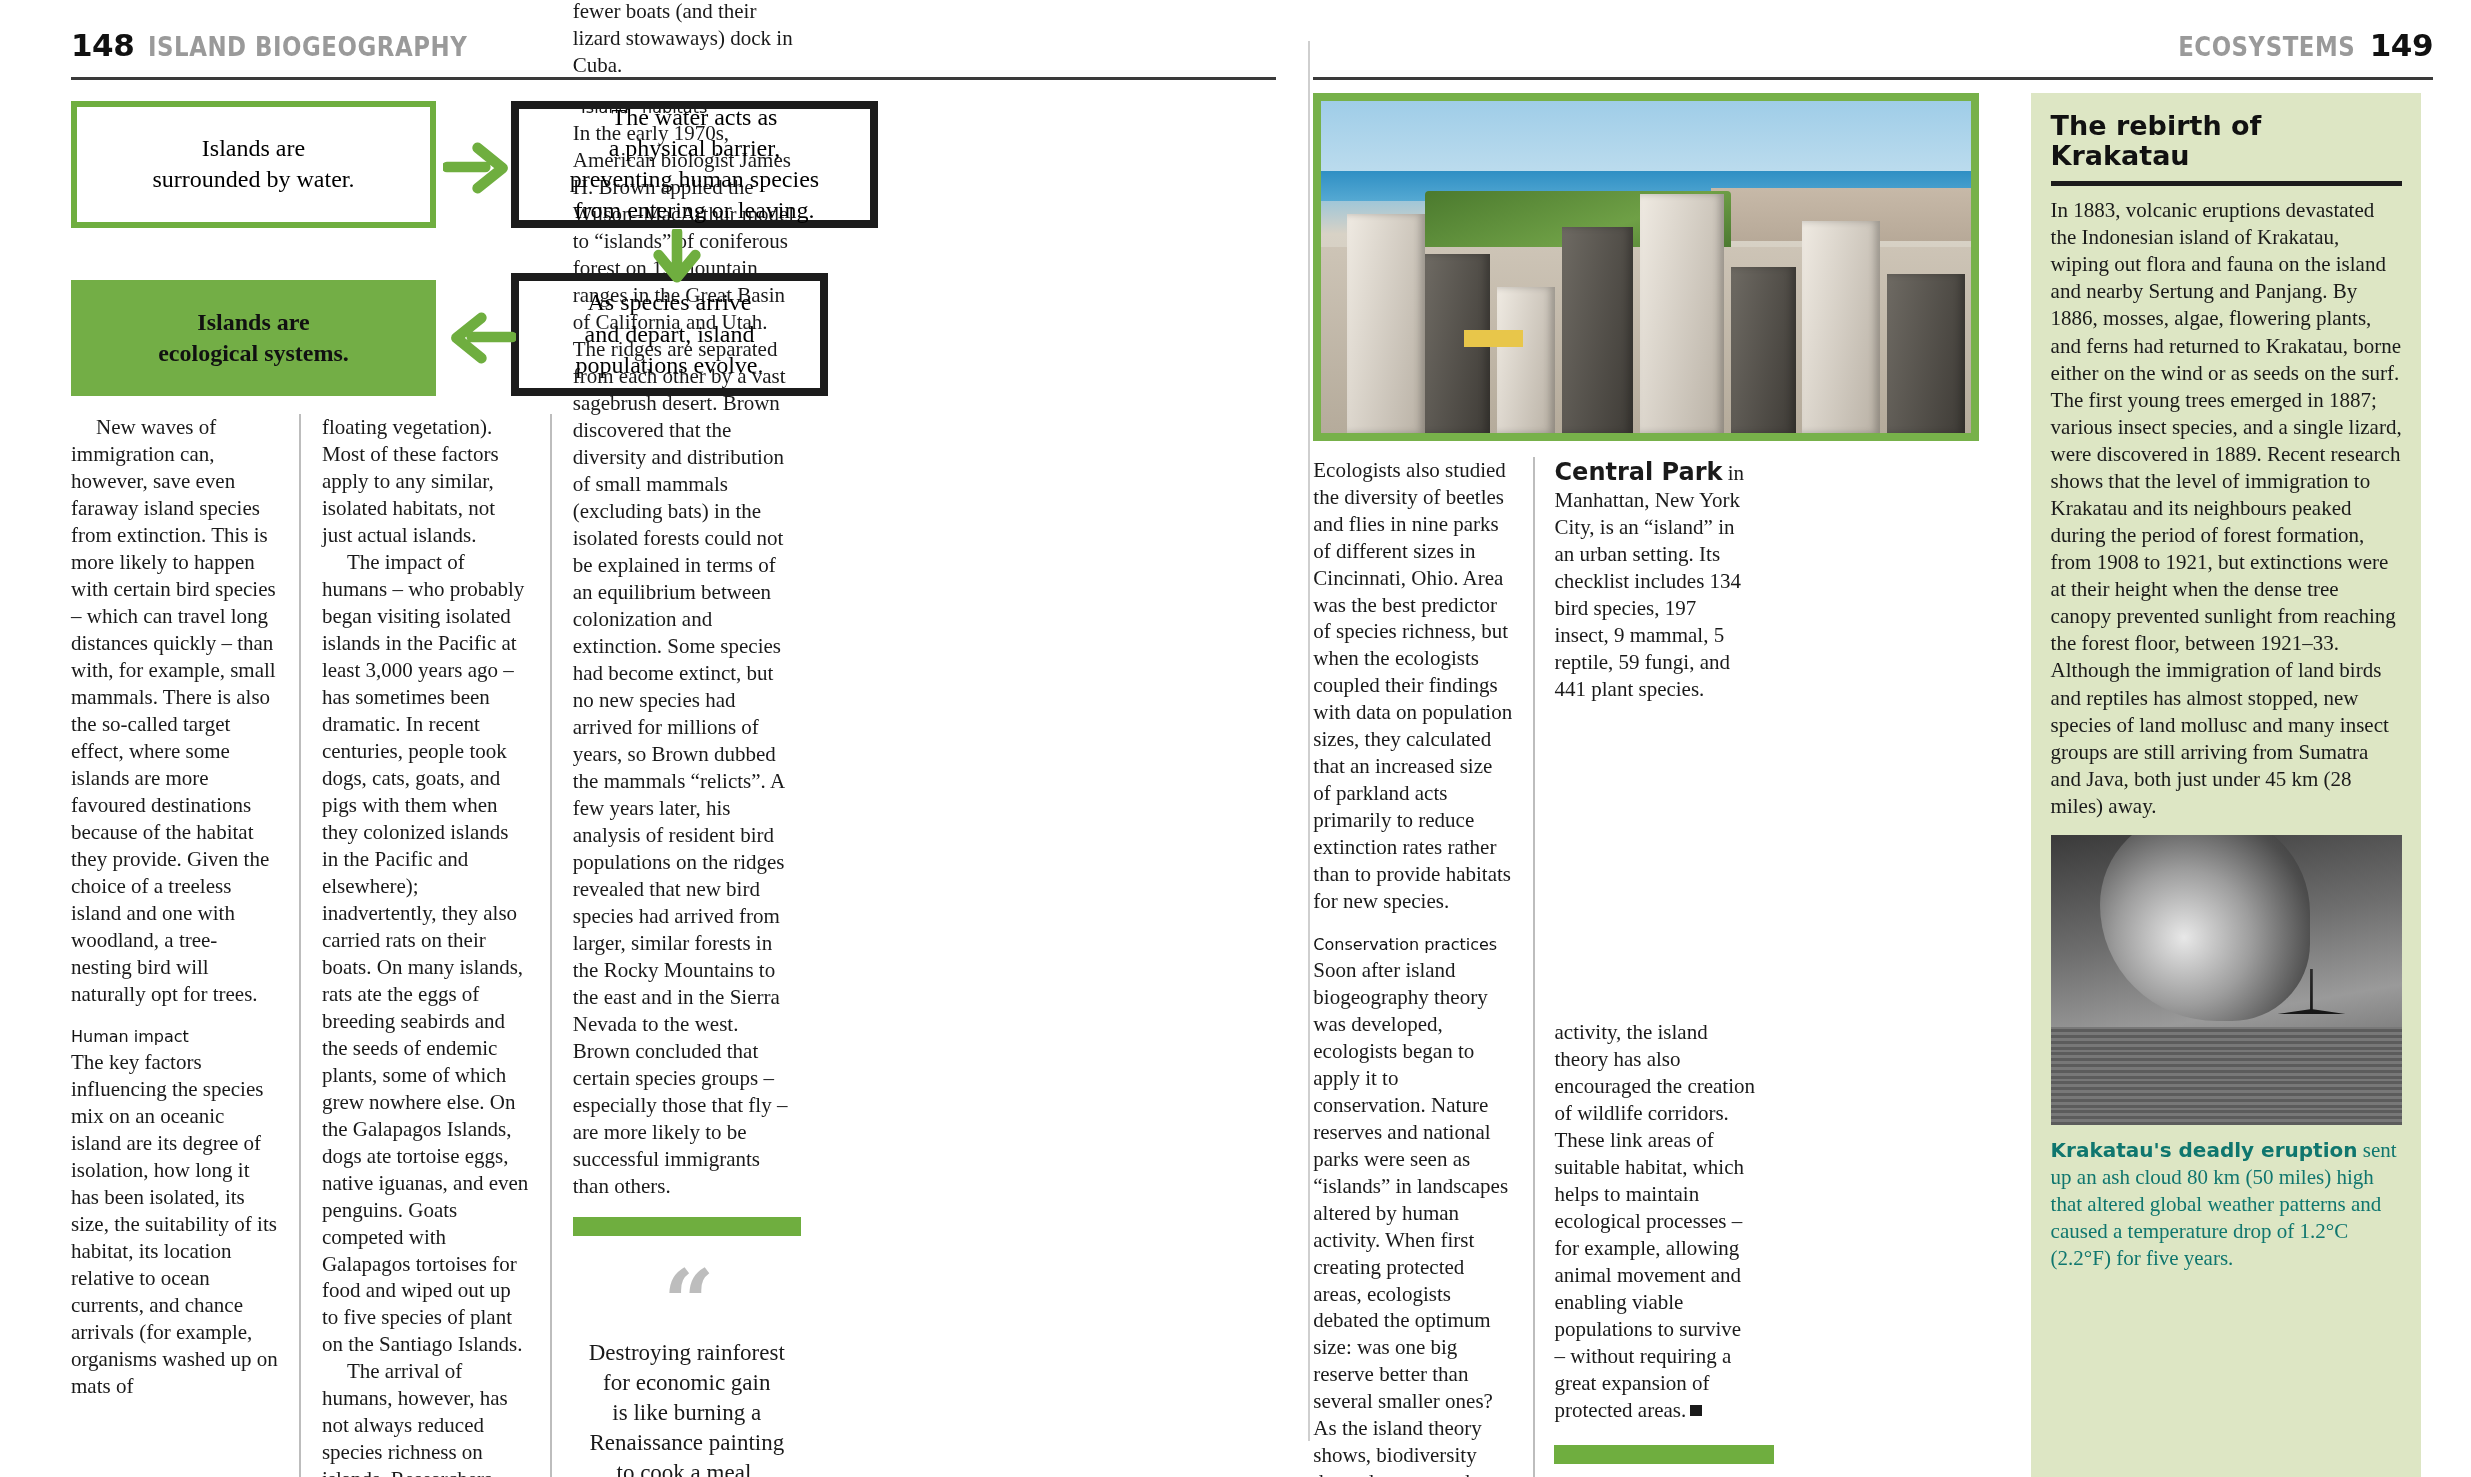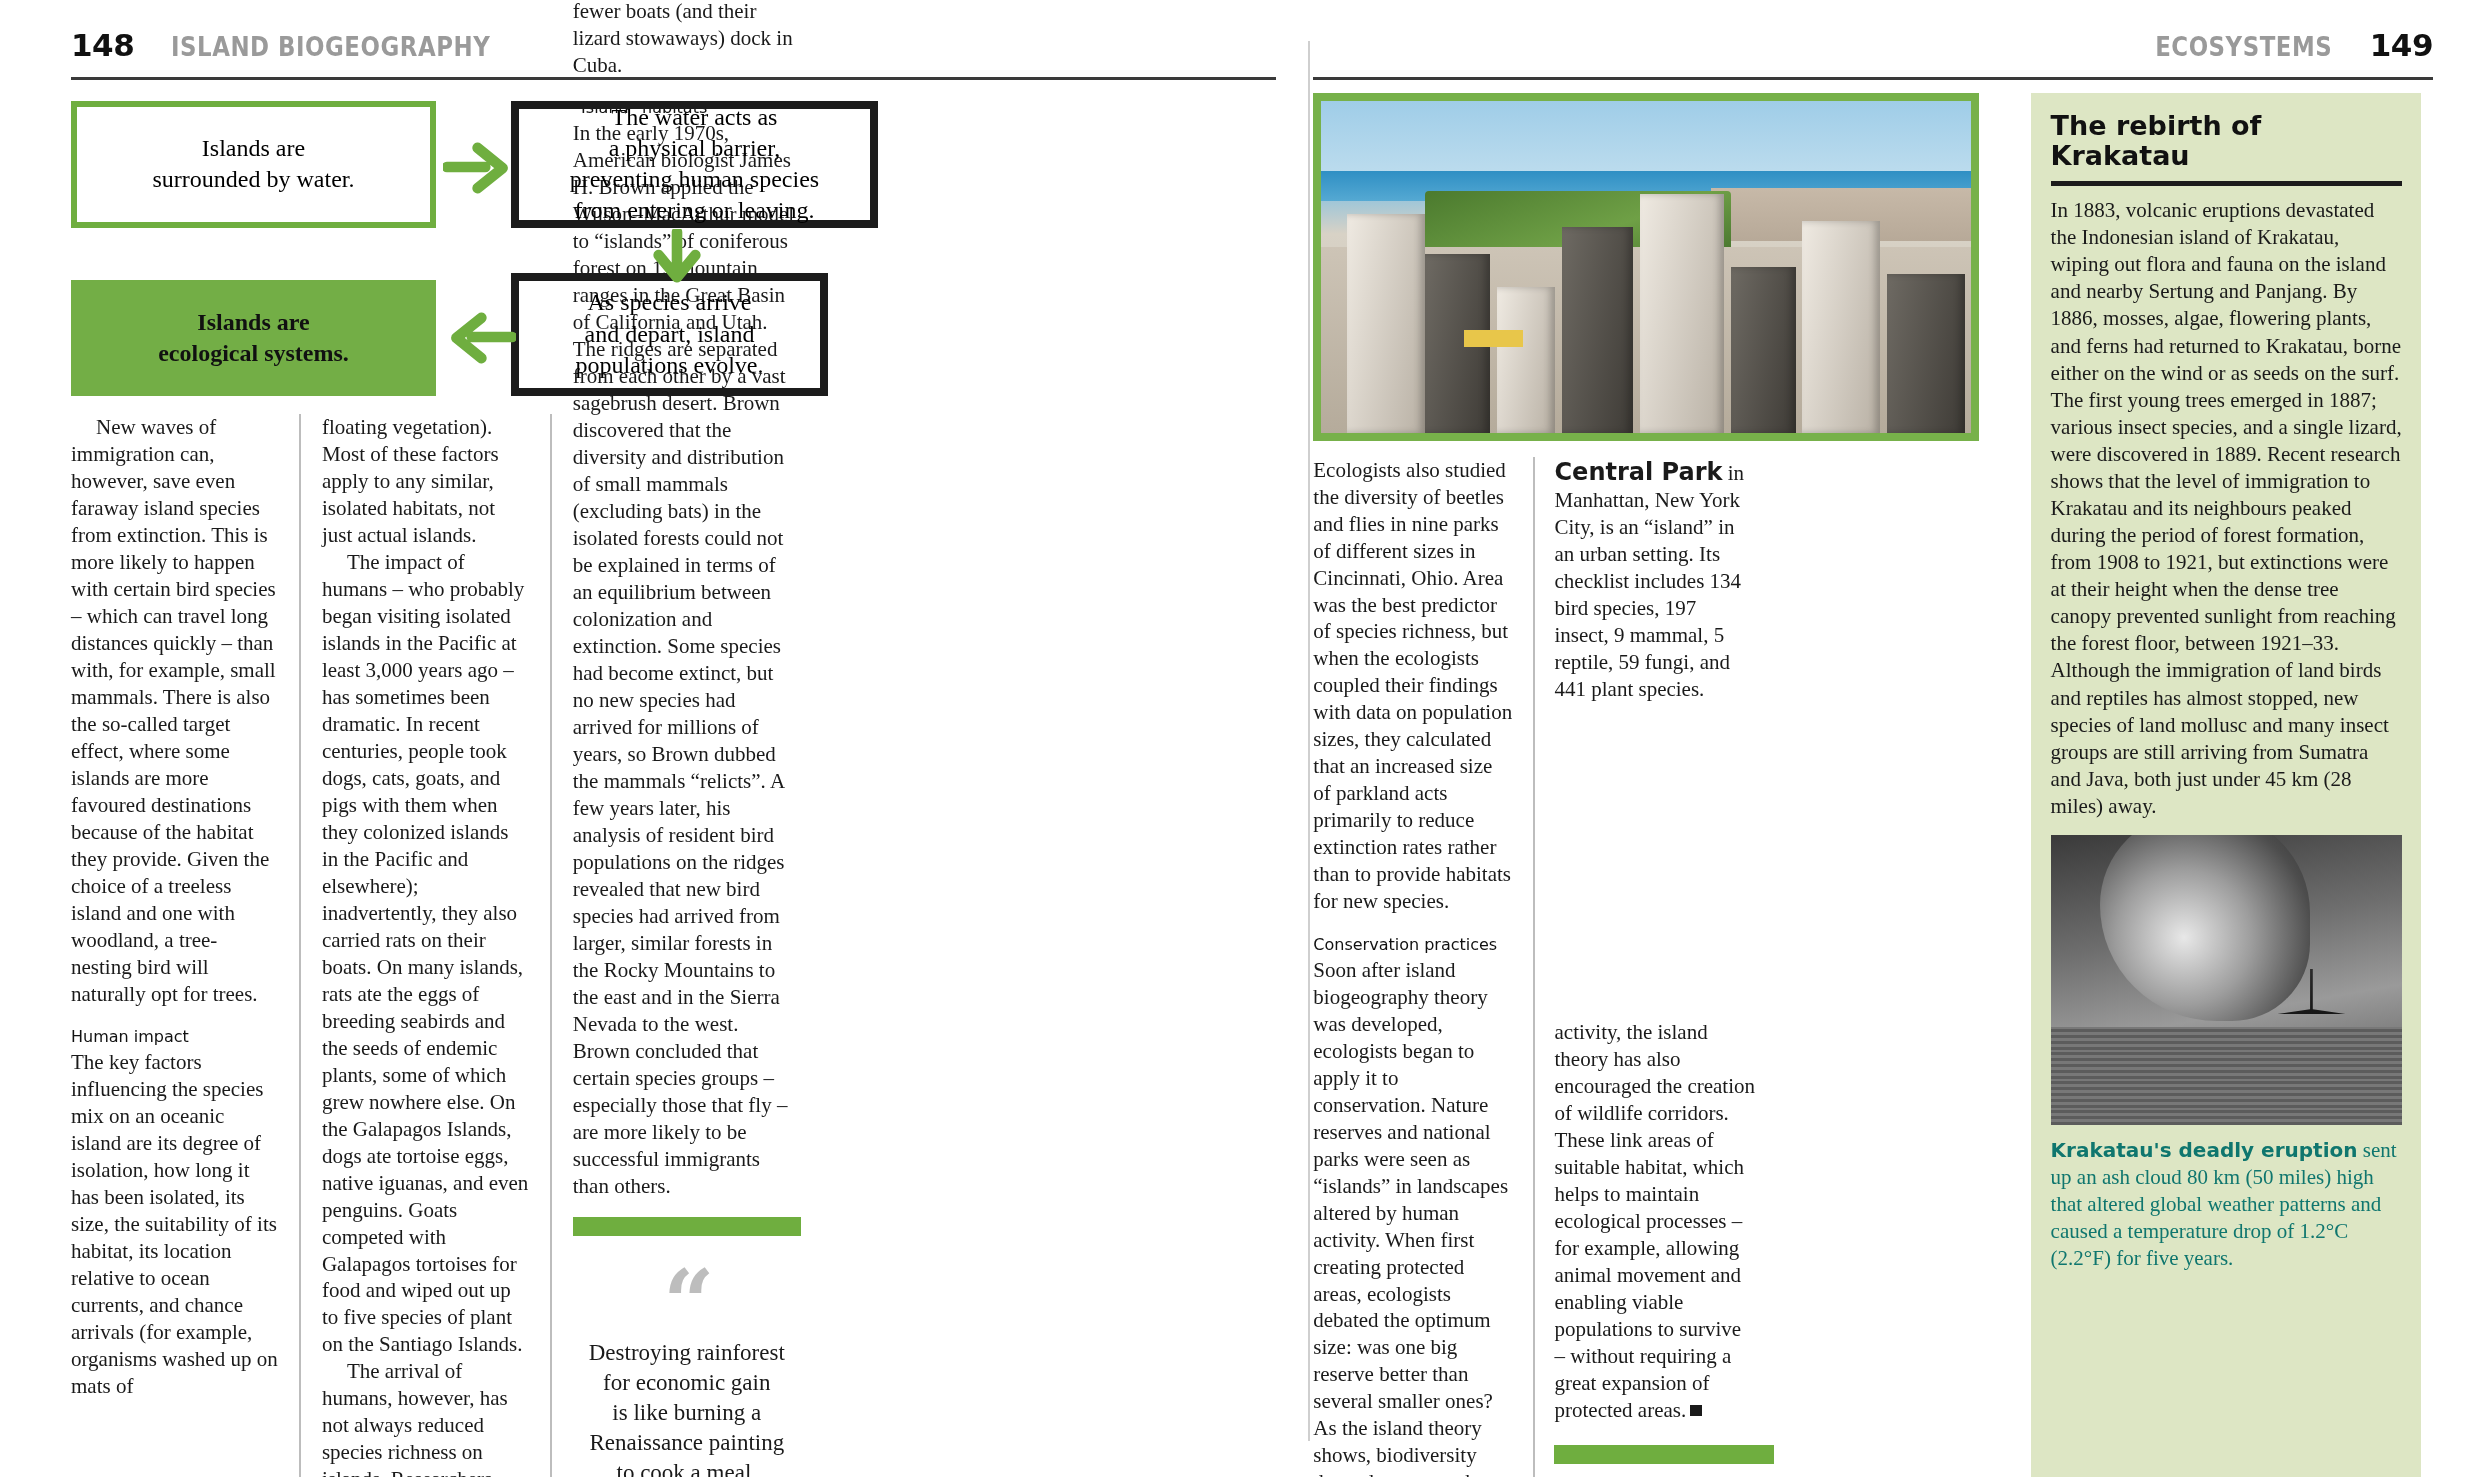--- a/index.html
+++ b/index.html
@@ -10,21 +10,21 @@
     overflow: hidden;
   }
   .spread { position: relative; width: 2472px; height: 1477px; display: flex; }
 
   
   .page { position: relative; height: 1477px; }
   .page-left  { width: 1294px; padding: 27px 0 0 71px; }
   .page-right { width: 1178px; padding: 27px 39px 0 19.3px; }
 
   
-  .head-row { display: flex; align-items: baseline; gap: 37px; height: 44px; }
+  .head-row { display: flex; align-items: baseline; gap: 14px; height: 44px; }
   .head-row.right { justify-content: flex-end; }
   .folio {
     font-family: "DejaVu Sans", sans-serif;
     font-weight: bold; font-size: 31px; color: #111;
     letter-spacing: -0.5px;
   }
   .runhead {
     font-family: "DejaVu Sans", sans-serif;
     font-weight: bold; font-size: 26px; color: #9a9a9a;
     letter-spacing: 0.6px;

